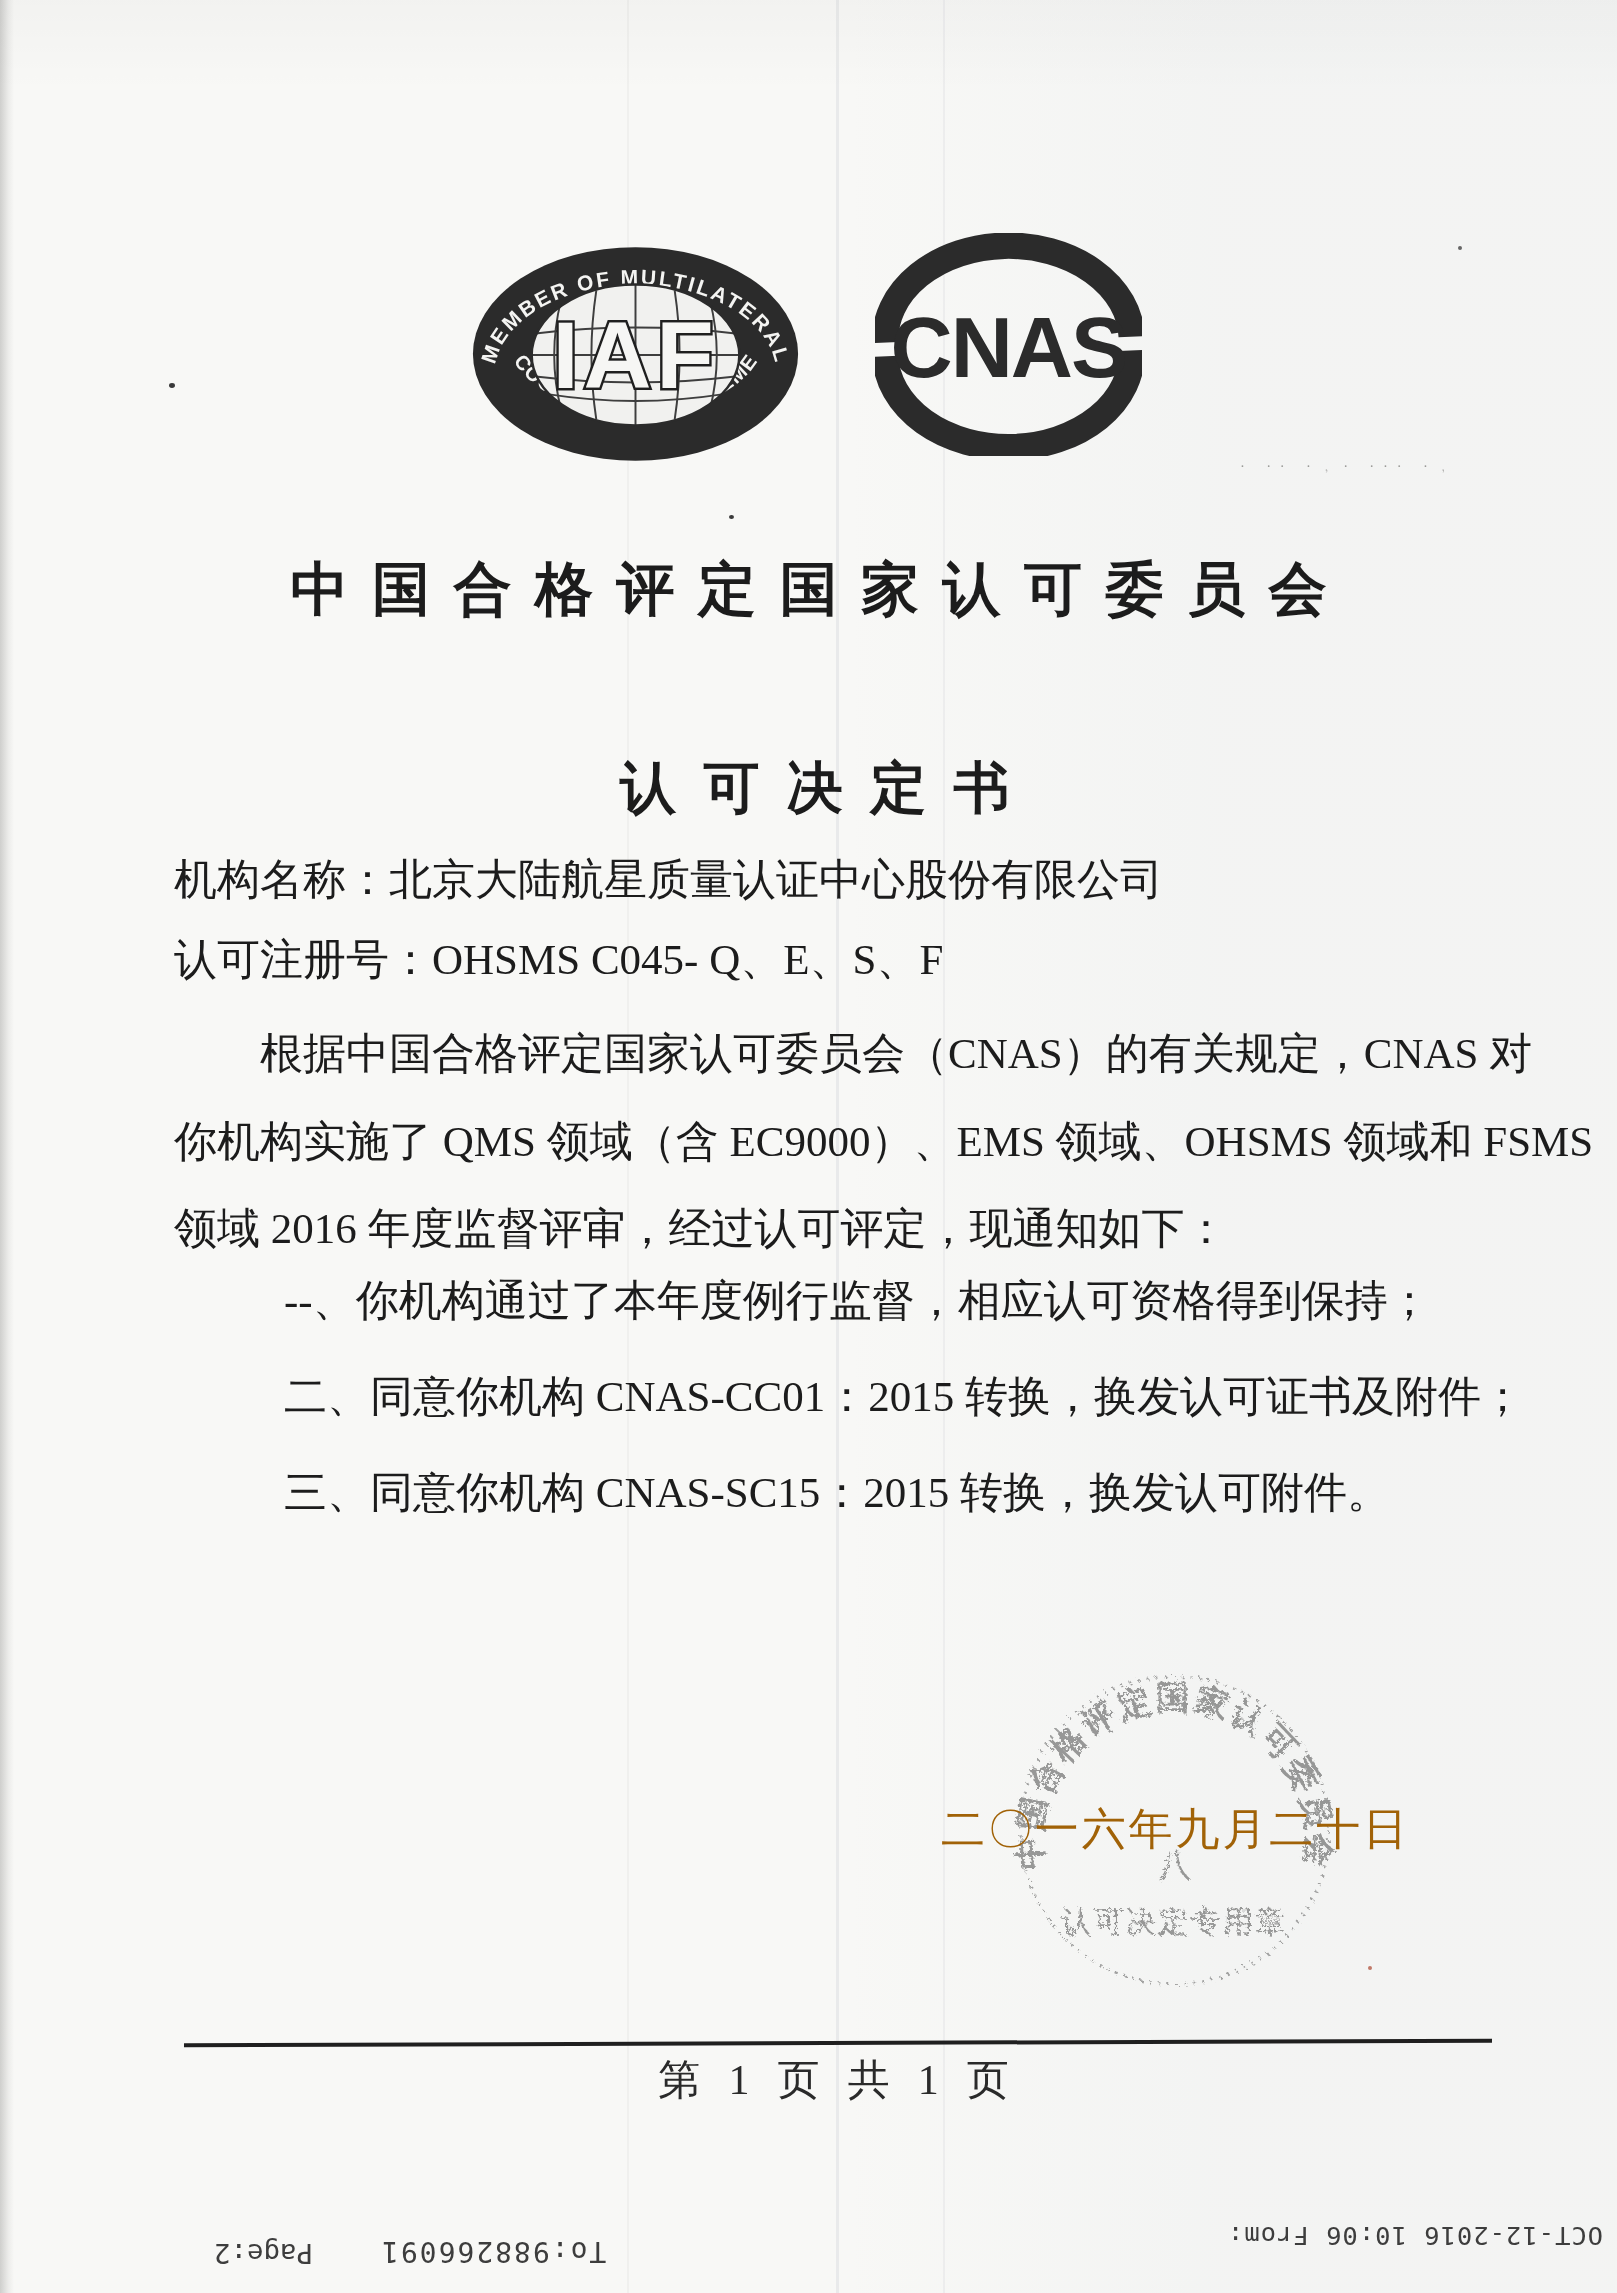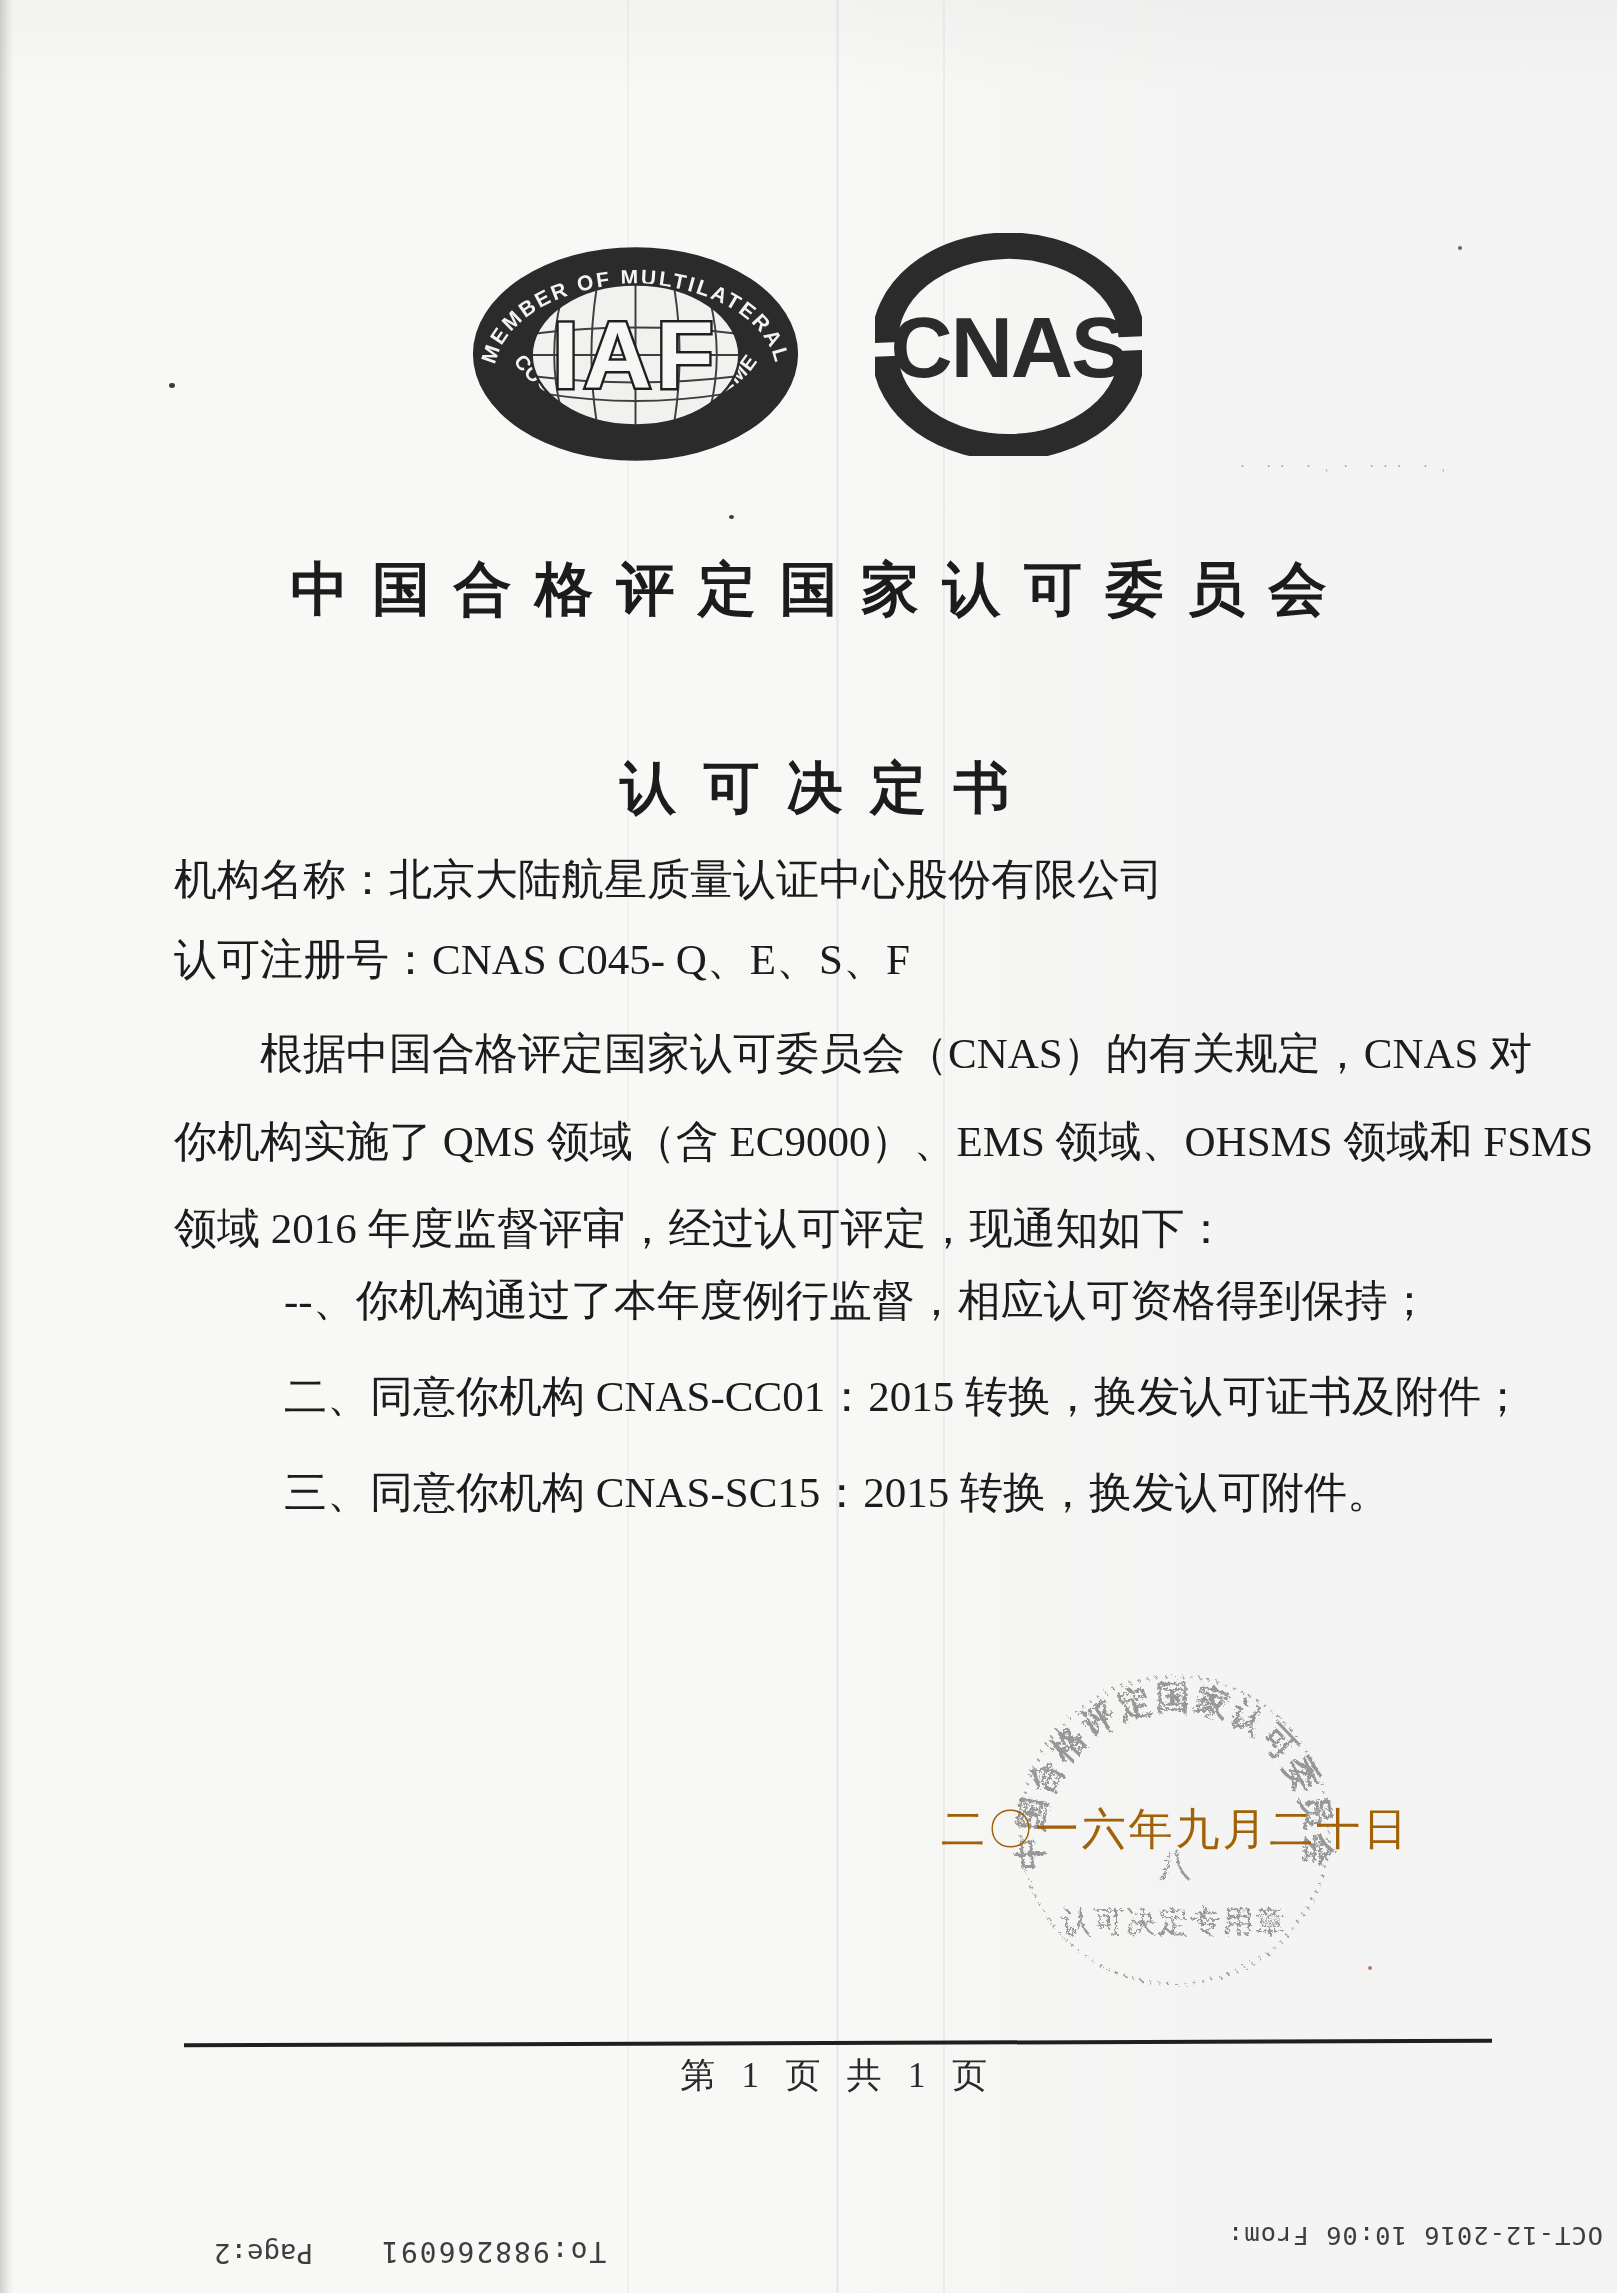--- a/index.html
+++ b/index.html
@@ -37,21 +37,21 @@
   .i1{top:1274px;}
   .i2{top:1370px;}
   .i3{top:1466px;}
   .stamp{position:absolute;left:998px;top:1654px;width:353px;height:353px;
     filter:blur(0.5px);opacity:0.9;z-index:1;}
   .issue-date{position:absolute;left:941px;top:1800px;font-size:44px;
     letter-spacing:2.9px;white-space:nowrap;z-index:2;color:#a16207;}
   .footer-rule{position:absolute;left:184px;top:2041px;width:1308px;height:3.9px;
     background:#1f1f1f;transform:rotate(-0.2deg);}
   .page-number{position:absolute;left:184px;top:2052px;width:1308px;text-align:center;
-    font-size:35px;letter-spacing:8.8px;color:#2a2a2a;}
+    font-size:42px;letter-spacing:8.8px;color:#2a2a2a;}
   .fax{position:absolute;font-family:"DejaVu Sans Mono","Liberation Mono",monospace;
     color:#3d3d3d;transform:rotate(180deg);white-space:nowrap;}
   .fax-page{left:214px;top:2238px;font-size:27.4px;}
   .fax-to{left:380px;top:2235px;font-size:28px;letter-spacing:2px;}
   .fax-from{left:1227px;top:2221px;font-size:25.5px;letter-spacing:1px;}
   .dot-red{position:absolute;left:1368px;top:1966px;width:3.9px;height:3.9px;
     border-radius:50%;background:#c07a6a;}
 </style>
 </head>
 <body>
@@ -106,21 +106,21 @@
 
   <div class="cnas-dust">·  ··   ·﹐·   ···  ·﹐</div>
 
   <div class="doc-title">中国合格评定国家认可委员会</div>
   <div class="doc-subtitle">认可决定书</div>
 
   <div class="bodyline field1">
     <span>机构名称：</span><span>北京大陆航星质量认证中心股份有限公司</span>
   </div>
   <div class="bodyline field2">
-    <span>认可注册号：</span><span>CNAS C045- Q、E、S、F</span>
+    <span>认可注册号：</span><span>OHSMS C045- Q、E、S、F</span>
   </div>
 
   <div class="bodyline p1">根据中国合格评定国家认可委员会（CNAS）的有关规定，CNAS 对</div>
   <div class="bodyline p2">你机构实施了 QMS 领域（含 EC9000）、EMS 领域、OHSMS 领域和 FSMS</div>
   <div class="bodyline p3">领域 2016 年度监督评审，经过认可评定，现通知如下：</div>
 
   <div class="bodyline item i1">--、你机构通过了本年度例行监督，相应认可资格得到保持；</div>
   <div class="bodyline item i2">二、同意你机构 CNAS-CC01：2015 转换，换发认可证书及附件；</div>
   <div class="bodyline item i3">三、同意你机构 CNAS-SC15：2015 转换，换发认可附件。</div>
 

